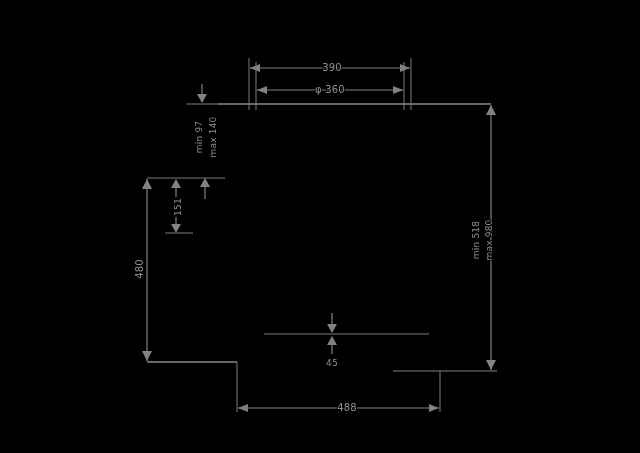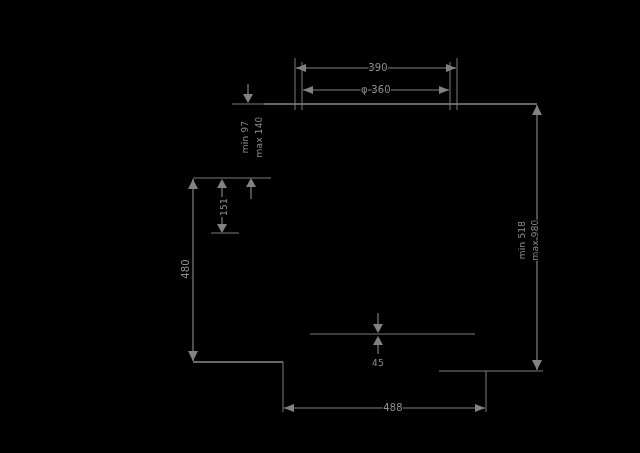--- a/index.html
+++ b/index.html
@@ -1,16 +1,16 @@
 <!DOCTYPE html>
 <html><head>
 <meta charset="utf-8">
 <style>
   html,body{margin:0;padding:0;background:#000;}
-  .stage{position:relative;width:520px;height:453px;background:#000;overflow:hidden;padding-left:46px;}
+  .stage{position:relative;width:520px;height:453px;background:#000;overflow:hidden;}
   svg{display:block;}
   .dim-line{stroke:#828282;stroke-width:1.2;fill:none;}
   .edge-line{stroke:#8a8a8a;stroke-width:1.6;fill:none;}
   .ext-line{stroke:#7c7c7c;stroke-width:1;fill:none;}
   .arrow{fill:#828282;stroke:none;}
   text{font-family:"DejaVu Sans","Liberation Sans",sans-serif;font-size:10px;fill:#8f8f8f;
        paint-order:stroke;stroke:#000;stroke-width:2px;letter-spacing:0.2px;}
   .small{font-size:9px;}
 </style>
 </head>

